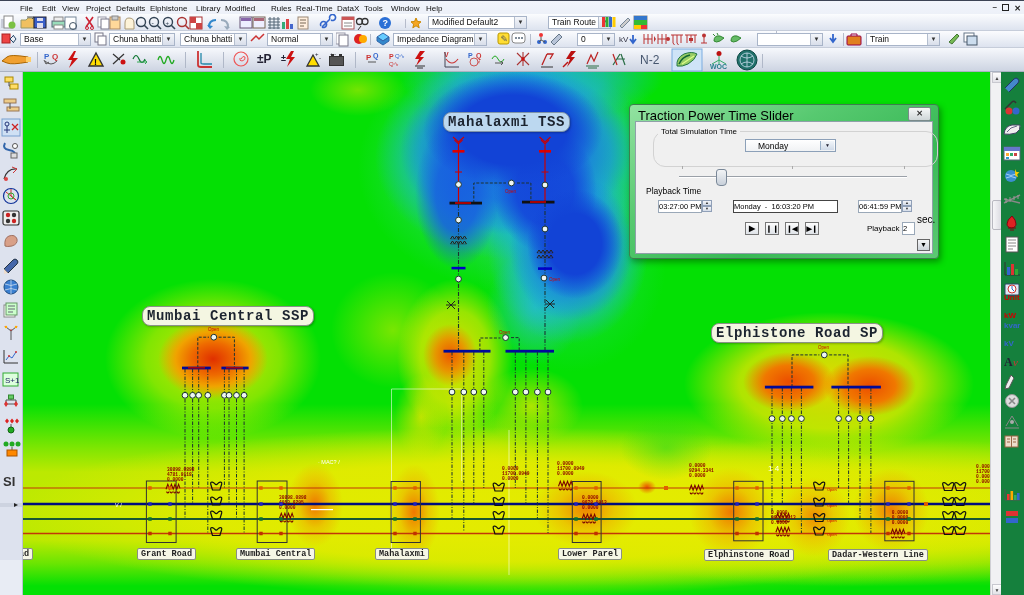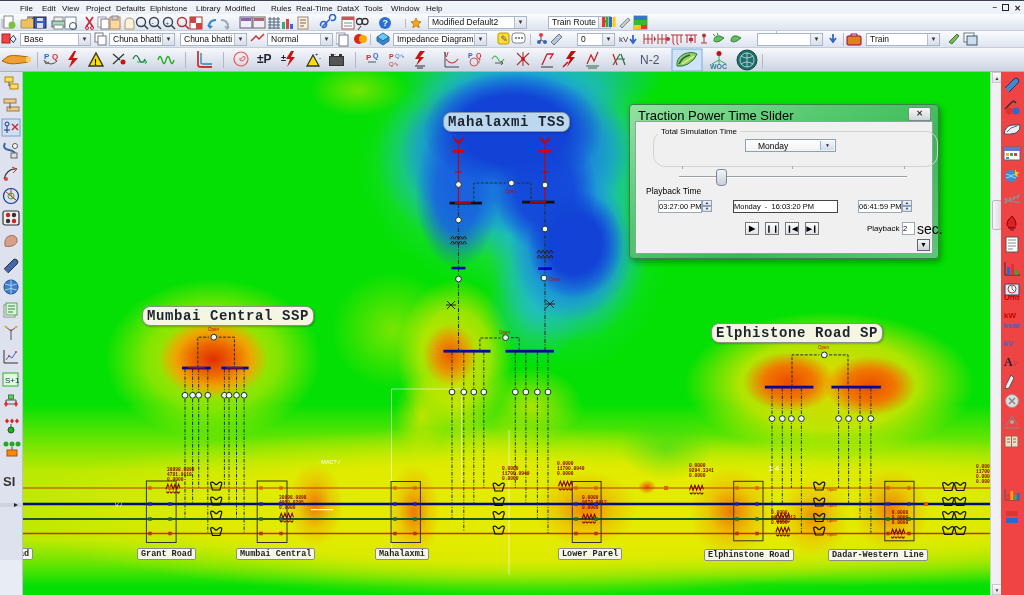--- a/index.html
+++ b/index.html
@@ -10,21 +10,21 @@
 #winbtn{position:absolute;top:5px;right:3px;width:30px;height:10px;font-size:8px;color:#222;font-weight:bold}
 #tb1{position:absolute;left:0;top:14px;width:1024px;height:17px;background:linear-gradient(#fbfcfe,#dde3ef);border-bottom:1px solid #c6cdda;box-sizing:border-box}
 #tb2{position:absolute;left:0;top:31px;width:1024px;height:17px;background:linear-gradient(#fbfcfe,#dde3ef);border-bottom:1px solid #c6cdda;box-sizing:border-box}
 #tb3{position:absolute;left:0;top:48px;width:1024px;height:24px;background:linear-gradient(#f6f8fc,#cdd4e2);border-bottom:1px solid #aab2c2;box-sizing:border-box}
 .combo{position:absolute;height:13px;background:#fff;border:1px solid #a8b4c8;box-sizing:border-box;font-size:8.5px;color:#111;line-height:11px;padding-left:3px;overflow:hidden;white-space:nowrap}
 .combo i{position:absolute;right:0;top:0;width:11px;height:11px;background:linear-gradient(#f4f6fa,#d8deea);border-left:1px solid #b4bece;font-style:normal;font-size:6px;text-align:center;line-height:10px;color:#333}
 
 #main{position:absolute;left:0;top:72px;width:1024px;height:523px}
 #leftbar{position:absolute;left:0;top:0;width:23px;height:523px;background:#dde2ee;border-right:1px solid #b9c0d0;box-sizing:border-box}
 #rightsc{position:absolute;left:990px;top:0;width:11px;height:523px;background:#f1f1f3;border-left:1px solid #cfcfd4;box-sizing:border-box}
-#rightbar{position:absolute;left:1001px;top:0;width:23px;height:523px;background:#ef4444}
+#rightbar{position:absolute;left:1001px;top:0;width:23px;height:523px;background:#15803d}
 #canvas{position:absolute;left:23px;top:0;width:967px;height:523px;overflow:hidden;background-color:#04e004;
 background-image:
  radial-gradient(ellipse 90px 58px at 490px 58px, #1243d6 0%, #1243d6 60%, rgba(18,67,214,0) 100%),
  radial-gradient(ellipse 48px 55px at 552px 172px, #1243d6 0%, #1243d6 55%, rgba(18,67,214,0) 100%),
  radial-gradient(ellipse 52px 62px at 522px 118px, rgba(20,70,218,0.97) 0%, rgba(20,70,218,0.9) 55%, rgba(20,76,220,0) 100%),
  radial-gradient(ellipse 42px 75px at 434px 122px, rgba(24,95,224,0.95) 0%, rgba(24,95,224,0.85) 50%, rgba(24,100,226,0) 100%),
  radial-gradient(ellipse 115px 85px at 492px 78px, rgba(26,110,226,0.95) 0%, rgba(26,115,226,0.8) 60%, rgba(26,130,228,0) 100%),
  radial-gradient(ellipse 62px 74px at 548px 175px, rgba(26,115,226,0.92) 0%, rgba(26,125,226,0.75) 58%, rgba(28,145,226,0) 100%),
  radial-gradient(ellipse 132px 44px at 508px 6px, rgba(30,170,225,0.85) 0%, rgba(30,175,225,0.6) 55%, rgba(35,195,205,0) 100%),
  radial-gradient(ellipse 140px 103px at 492px 85px, rgba(28,172,225,0.92) 0%, rgba(28,177,225,0.72) 68%, rgba(35,195,205,0) 100%),
@@ -736,21 +736,21 @@
           <div class="spin" style="left:266px;top:78px">
               <u style="top:0">▲</u>
               <u style="top:6px">▼</u>
             </div>
           <div class="pbtn" style="left:109px">▶</div>
           <div class="pbtn" style="left:129px;letter-spacing:1px;font-size:7px">❙❙</div>
           <div class="pbtn" style="left:149px;font-size:7px">❙◀</div>
           <div class="pbtn" style="left:169px;font-size:7px">▶❙</div>
           <div style="position:absolute;left:231px;top:102px;font-size:8px">Playback</div>
           <div class="tbox" style="left:266px;top:100px;width:13px">2</div>
-          <div style="position:absolute;left:281px;top:99px;font-size:14px">sec.</div>
+          <div style="position:absolute;left:281px;top:92px;font-size:10px">sec.</div>
           <div id="dnbtn">▼</div>
         </div>
       </div>
     </div>
     <div id="leftbar">
       <svg width="22" height="523">
         <g transform="translate(3,5)">
           <g>
               <rect x="2" y="0" width="8" height="5" fill="#fd6" stroke="#a80"></rect>
               <rect x="7" y="7" width="8" height="5" fill="#fd6" stroke="#a80"></rect>

